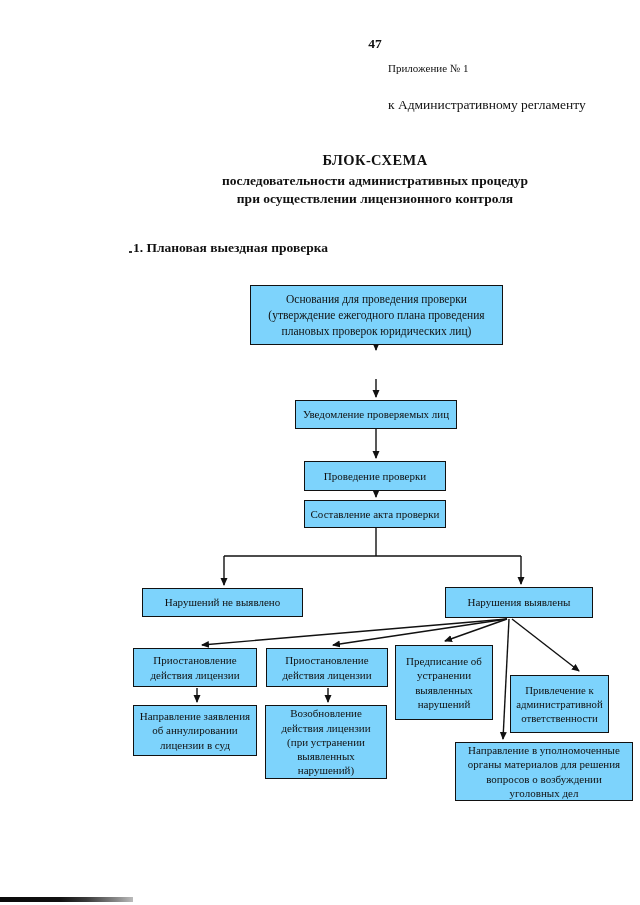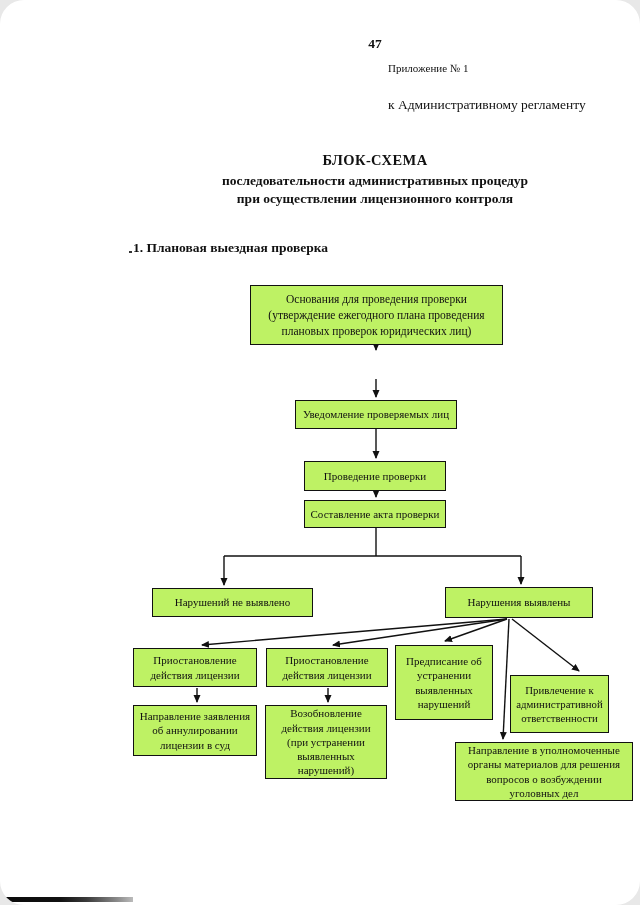--- a/index.html
+++ b/index.html
@@ -1,42 +1,42 @@
 <!DOCTYPE html>
 <html><head>
 <meta charset="utf-8">
 <style>
   html,body{margin:0;padding:0;background:#e8e8e8;}
   .page{
     position:relative;width:640px;height:905px;background:#ffffff;
     font-family:"Liberation Serif","DejaVu Serif",serif;color:#111;
-    overflow:hidden;margin:0 auto;border-radius:24px;
+    overflow:hidden;margin:0 auto;
   }
   .pagenum{position:absolute;left:340px;top:36px;width:70px;text-align:center;
     font-size:13.5px;font-weight:bold;}
   .appendix1{position:absolute;left:388px;top:62px;font-size:11px;}
   .appendix2{position:absolute;left:388px;top:97px;font-size:13.5px;}
   .title{position:absolute;left:105px;top:152px;width:540px;text-align:center;
     font-weight:bold;}
   .title .t1{font-size:14.5px;margin-bottom:3px;letter-spacing:0.4px;}
   .title .t2,.title .t3{font-size:13.5px;line-height:17.5px;}
   .section{position:absolute;left:133px;top:240px;font-size:13.5px;font-weight:bold;}
   .artifact-dot{position:absolute;left:129px;top:251px;width:3px;height:2px;background:#333;}
   .connectors{position:absolute;left:0;top:0;}
   .node{
-    position:absolute;border:1.5px solid #111;background:#bef264;box-sizing:border-box;
+    position:absolute;border:1.5px solid #111;background:#7dd3fc;box-sizing:border-box;
     display:flex;align-items:center;justify-content:center;text-align:center;
     font-size:11px;line-height:1.3;padding:2px 5px;color:#111;
   }
   .n0{left:250px;top:285px;width:253px;height:60px;font-size:11.5px;line-height:1.4;}
   .n1{left:295px;top:353px;width:161px;height:26px;}
   .n2{left:295px;top:400px;width:162px;height:29px;}
   .n3{left:304px;top:461px;width:142px;height:30px;}
   .n4{left:304px;top:500px;width:142px;height:28px;}
-  .n5{left:152px;top:588px;width:161px;height:29px;}
+  .n5{left:142px;top:588px;width:161px;height:29px;}
   .n6{left:445px;top:587px;width:148px;height:31px;}
   .n7{left:133px;top:648px;width:124px;height:39px;}
   .n8{left:266px;top:648px;width:122px;height:39px;}
   .n9{left:395px;top:645px;width:98px;height:75px;}
   .n10{left:510px;top:675px;width:99px;height:58px;font-size:10.8px;}
   .n11{left:133px;top:705px;width:124px;height:51px;}
   .n12{left:265px;top:705px;width:122px;height:74px;}
   .n13{left:415px;top:742px;width:178px;height:59px;margin-left:40px;}
   .scanbar{
     position:absolute;left:0;top:897px;width:133px;height:5px;

